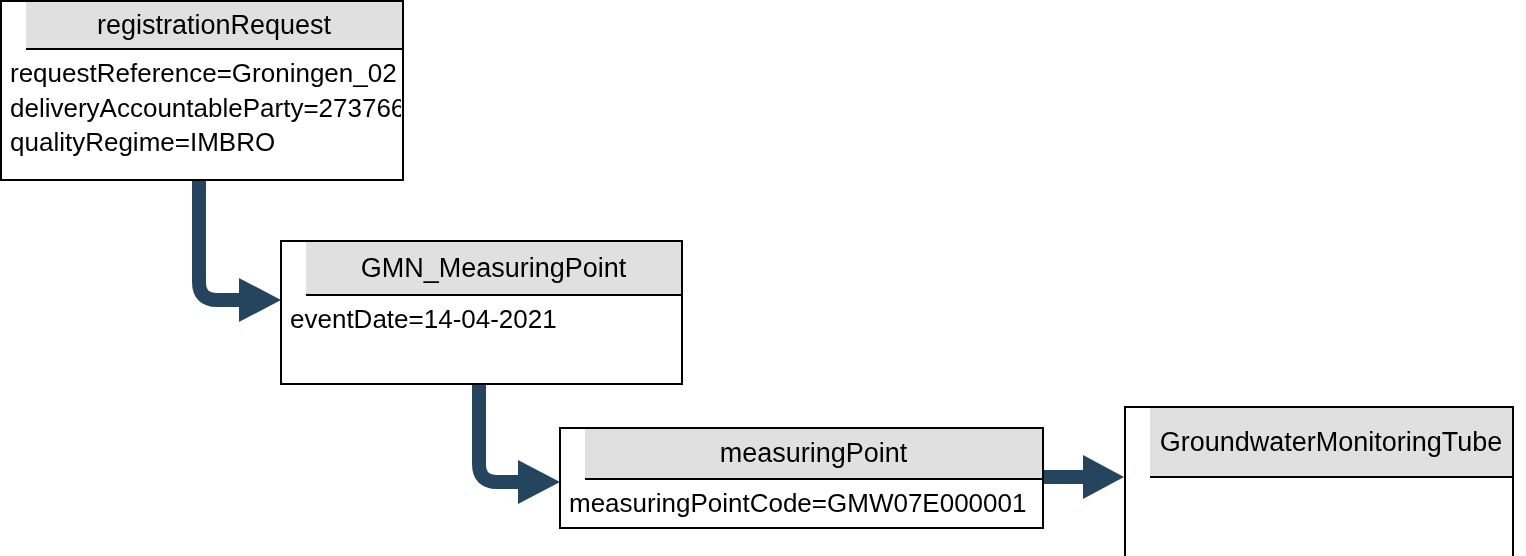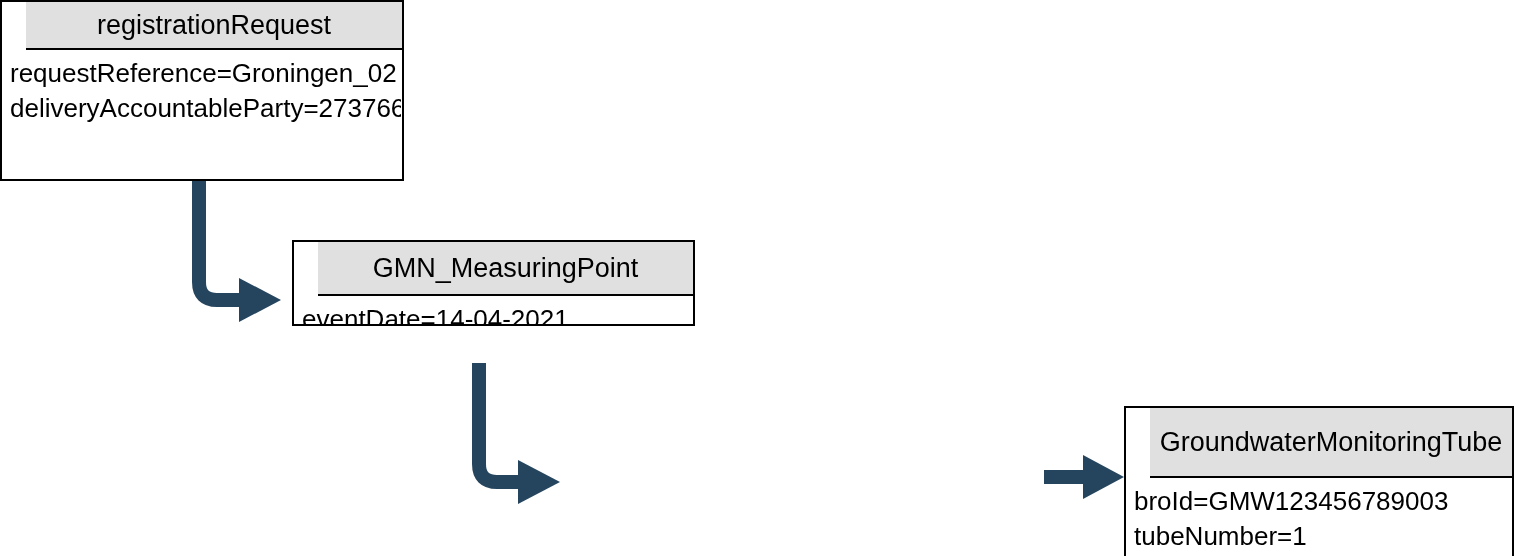--- a/index.html
+++ b/index.html
@@ -62,21 +62,21 @@
     overflow: hidden;
   }
 
   
   #node-registration-request {
     left: 0px;  top: 0px;  width: 404px;  height: 181px;
   }
   #node-registration-request .node-header { height: 48px; }
 
   #node-gmn-measuring-point {
-    left: 292px; top: 240px; width: 403px; height: 86px;
+    left: 280px; top: 240px; width: 403px; height: 145px;
   }
   #node-gmn-measuring-point .node-header { height: 54px; }
 
   #node-measuring-point {
     left: 559px; top: 427px; width: 485px; height: 102px;
   }
   #node-measuring-point .node-header { height: 51px; }
 
   #node-groundwater-monitoring-tube {
     left: 1124px; top: 406px; width: 390px; height: 160px;
@@ -104,32 +104,35 @@
       <path d="M 1044 477 L 1089 477" fill="none" stroke="#25455e" stroke-width="14" stroke-linecap="butt"></path>
       <polygon points="1083,455 1124,477 1083,499" fill="#25455e"></polygon>
     </g>
   </svg>
 
   <div class="node" id="node-registration-request">
     <div class="node-header">registrationRequest</div>
     <div class="node-body">
       <div class="attr">requestReference=Groningen_02</div>
       <div class="attr">deliveryAccountableParty=27376655</div>
+      <div class="attr">qualityRegime=IMBRO</div>
     </div>
   </div>
 
   <div class="node" id="node-gmn-measuring-point">
     <div class="node-header">GMN_MeasuringPoint</div>
     <div class="node-body">
       <div class="attr">eventDate=14-04-2021</div>
     </div>
   </div>
 
+  <div class="node" id="node-measuring-point">
+    <div class="node-header">measuringPoint</div>
+    <div class="node-body">
+      <div class="attr">measuringPointCode=GMW07E000001</div>
+    </div>
+  </div>
 
   <div class="node" id="node-groundwater-monitoring-tube">
     <div class="node-header">GroundwaterMonitoringTube</div>
-    <div class="node-body">
-      <div class="attr">broId=GMW123456789003</div>
-      <div class="attr">tubeNumber=1</div>
-    </div>
   </div>
 
 </div>
 
 </body></html>

